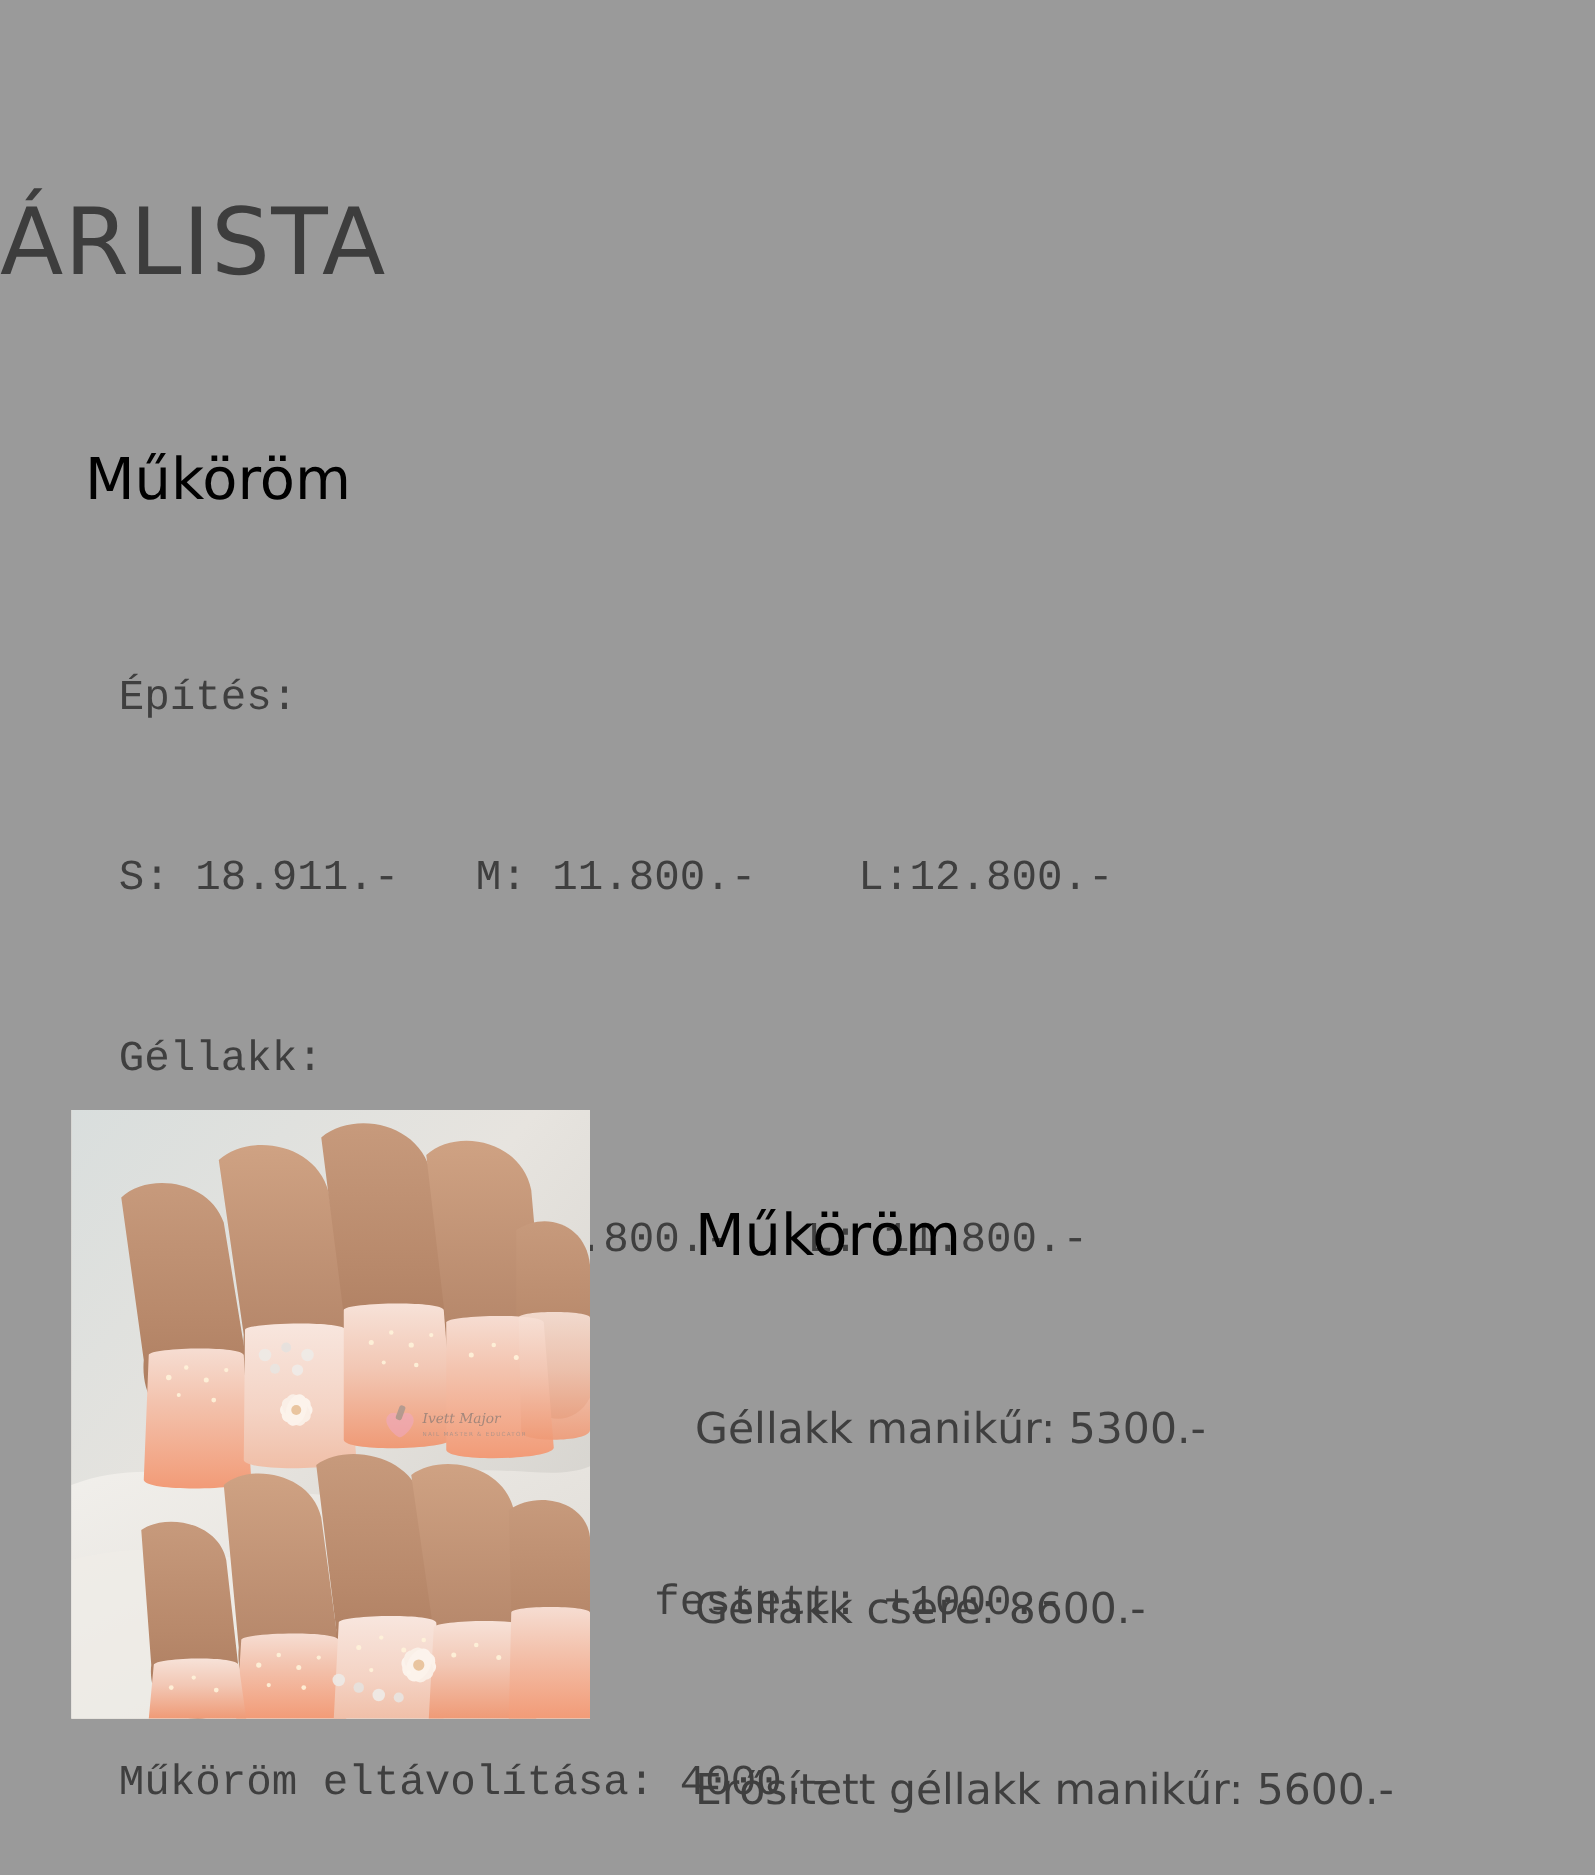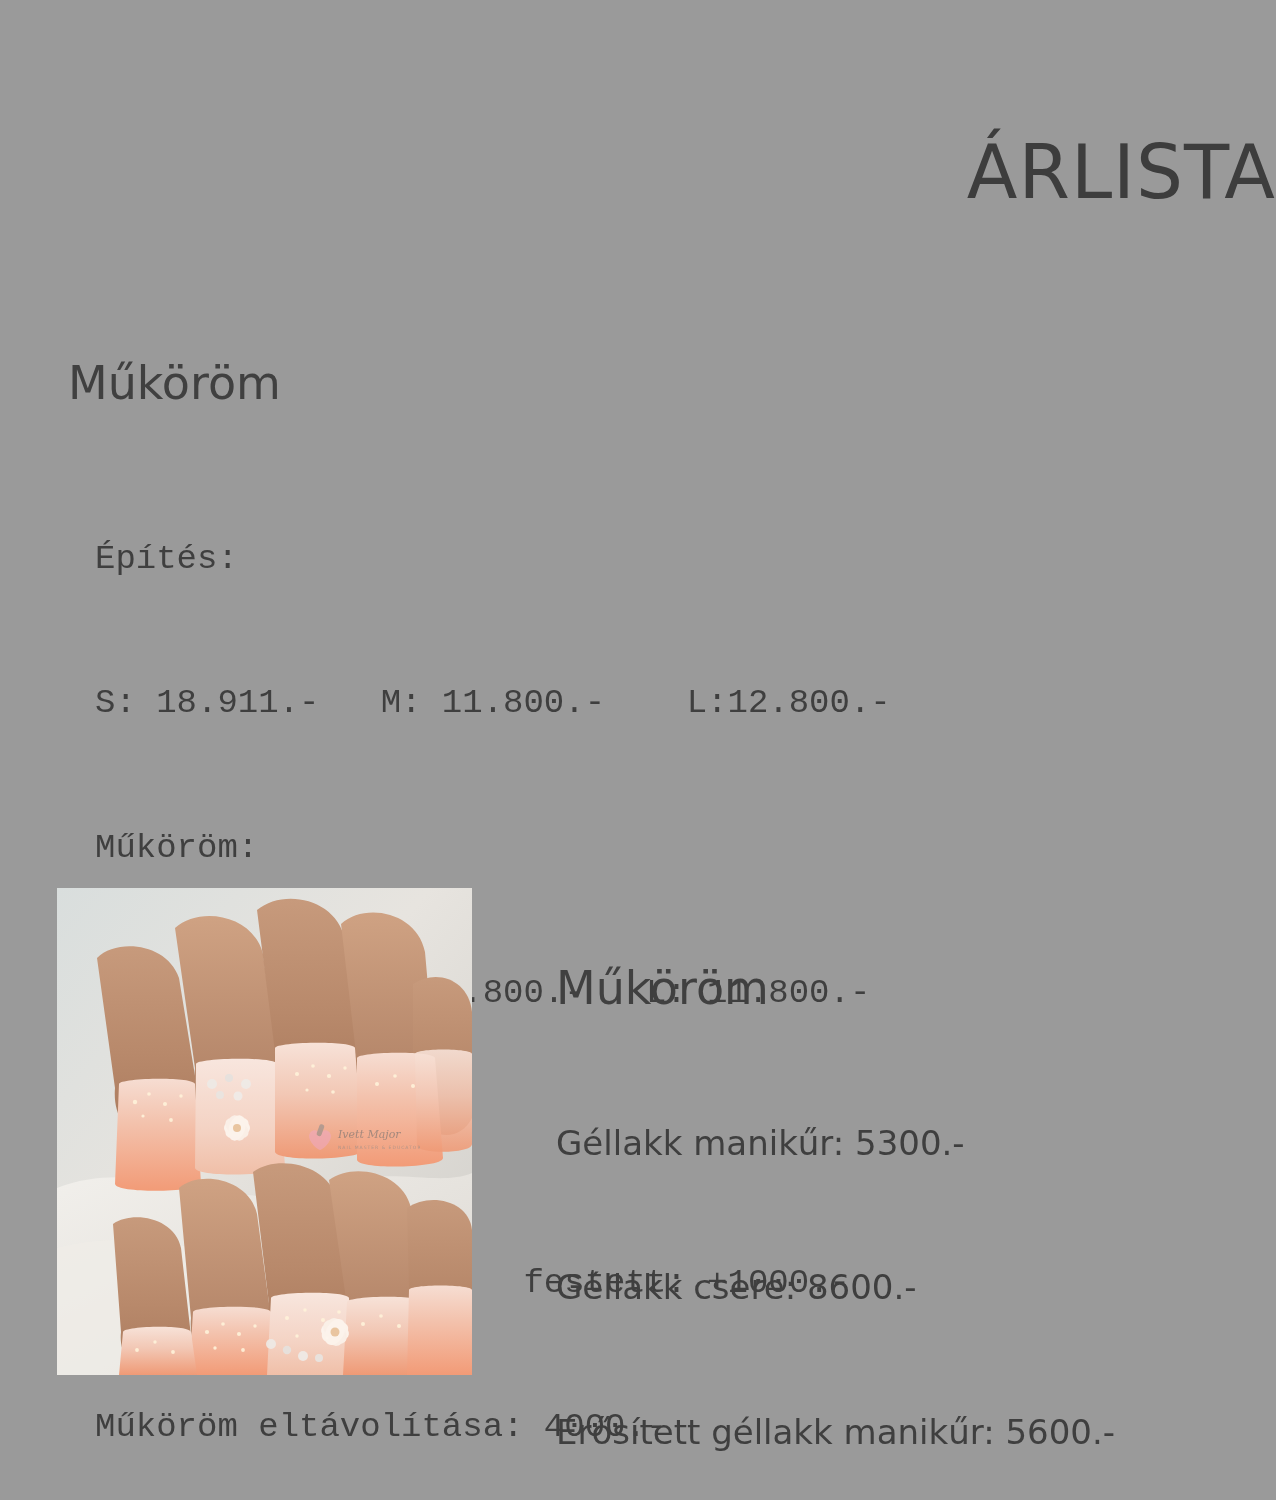--- a/index.html
+++ b/index.html
@@ -15,34 +15,34 @@
     overflow: hidden;
     position: relative;
   }
   .page {
     position: relative;
     width: 1276px;
     height: 1500px;
   }
   .title {
     position: absolute;
-    top: 84px;
+    top: 106px;
     left: 0;
     width: 100%;
-    text-align: right;
+    text-align: left;
     font-size: 74px;
     font-weight: 400;
     letter-spacing: 1px;
     color: #3d3d3d;
     line-height: 1.05;
   }
   .section-heading {
     font-size: 46px;
     font-weight: 400;
-    color: #404040;
+    color: #000000;
     line-height: 1.1;
   }
   .mukorom-heading {
     position: absolute;
     top: 320px;
     left: 68px;
   }
   .mukorom-list {
     position: absolute;
     top: 438px;
@@ -100,21 +100,21 @@
 
 <div class="page">
 
   <h1 class="title">ÁRLISTA</h1>
 
   <h2 class="section-heading mukorom-heading">Műköröm</h2>
 
   <div class="mukorom-list">
     <span class="line">Építés:</span>
     <span class="line">S: 18.911.-   M: 11.800.-    L:12.800.-</span>
-    <span class="line">Műköröm:</span>
+    <span class="line">Géllakk:</span>
     <span class="line">S: 9.800.-   M: 10.800.-   L: 11.800.-</span>
     <span class="line">Francia:</span>
     <span class="line"> épített: +1500.-    festett: +1000.-</span>
     <span class="line">Műköröm eltávolítása: 4000.-</span>
   </div>
 
   <div class="photo">
     <svg width="415" height="487" viewBox="0 0 415 487" xmlns="http://www.w3.org/2000/svg" aria-hidden="true">
       <defs>
         <linearGradient id="bg" x1="0" y1="0" x2="1" y2="1">

